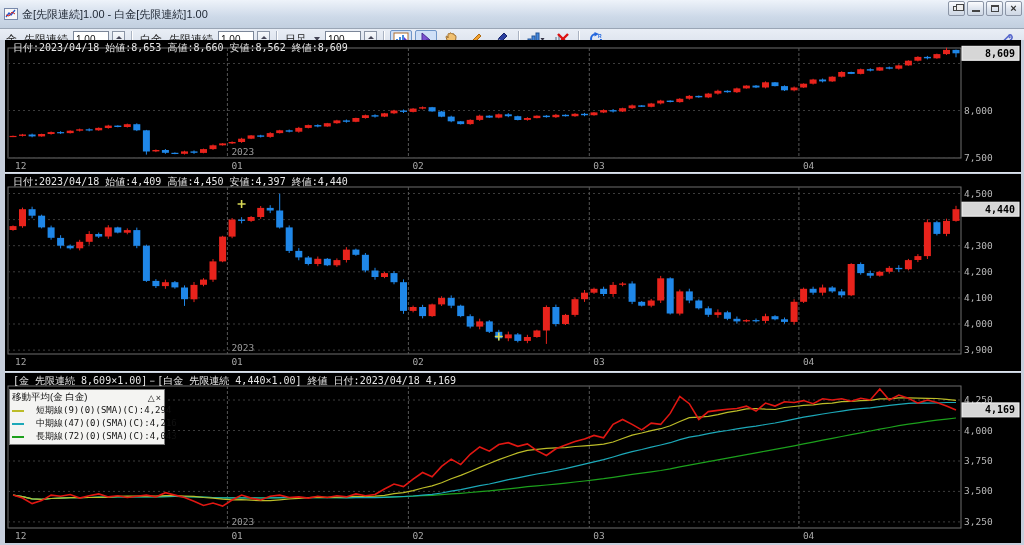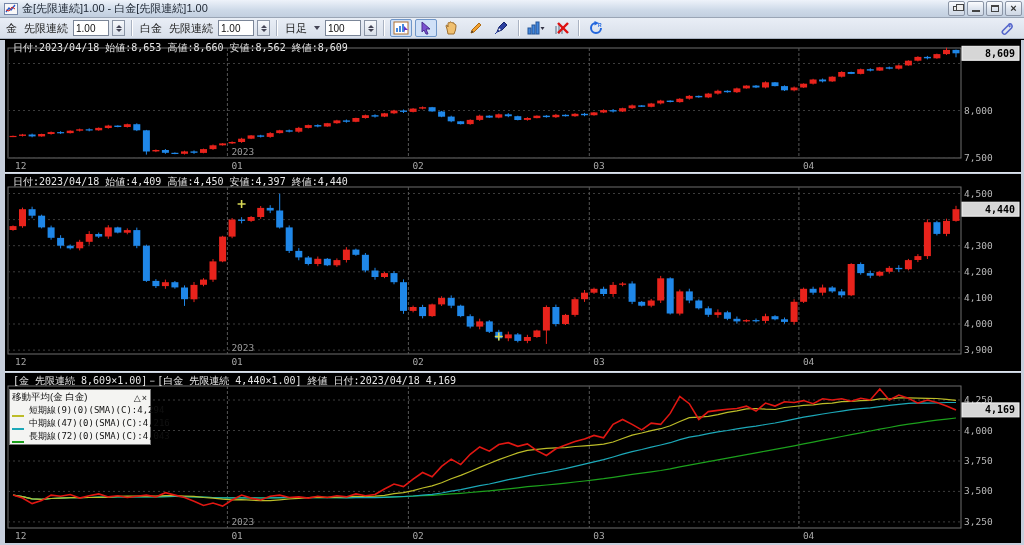--- a/index.html
+++ b/index.html
@@ -2,21 +2,21 @@
 <html><head>
 <meta charset="utf-8">
 <style>
   * { margin:0; padding:0; box-sizing:border-box; }
   html,body { width:1024px; height:545px; overflow:hidden; background:#000; }
   body { font-family:"Liberation Sans", sans-serif; }
   #app { width:1024px; height:545px; border:1px solid #7f8causa; position:relative; background:#000; }
 
   
   .titlebar{
-    height:18px; display:flex; align-items:center;
+    height:29px; display:flex; align-items:center;
     background:linear-gradient(#eef3fa,#cdd9e8 60%,#c2cfdf);
     border-bottom:1px solid #9aa5b5; padding:0 2px; position:relative;
   }
   .app-icon{ width:14px; height:12px; margin:0 4px 0 2px; position:relative; background:#f8f8f8; border:1px solid #7788aa; }
   .app-icon svg{ display:block; }
   .title-text{ font-size:11px; color:#1c2430; letter-spacing:0; }
   .win-btns{ position:absolute; right:2px; top:1px; display:flex; gap:2px; }
   .win-btn{
     width:17px; height:15px; font-size:9px; line-height:13px; text-align:center; color:#333;
     background:linear-gradient(#fbfcfe,#dde4ee 55%,#cfd8e5); border:1px solid #8b95a6; border-radius:2px;
@@ -54,27 +54,27 @@
     position:absolute; top:40px; left:0; width:1024px; height:505px;
     background:#c6cedb; padding:0 3px 3px 5px;
   }
   .chart-stack{ width:1016px; height:502px; background:#000; }
   .panel{ position:relative; background:#000; }
   .panel svg{ display:block; }
   .panel-sep{ height:2px; background:linear-gradient(#e8edf4,#b9c3d2); }
 
   
   .legend{
-    position:absolute; left:4px; top:16px; width:142px;
+    position:absolute; left:4px; top:16px; width:156px;
     background:#f4f4f2; border:1px solid #7a7a7a; font-family:"DejaVu Sans Mono",monospace;
     font-size:9px; color:#111; z-index:5; padding:1px 2px;
   }
   .legend-head{ display:flex; justify-content:space-between; align-items:center; font-family:"Liberation Sans",sans-serif; font-size:9.5px;}
   .legend-ctrl{ letter-spacing:1px; font-size:9px; color:#222; cursor:default;}
-  .legend-row{ display:flex; align-items:flex-end; gap:5px; height:13px; white-space:nowrap;}
+  .legend-row{ display:flex; align-items:center; gap:12px; height:13px; white-space:nowrap;}
   .legend-swatch{ width:12px; height:2px; flex:0 0 12px; }
 </style>
 </head>
 <body>
 
 <div id="app">
 
   <div class="titlebar">
     <span class="app-icon">
         <svg width="12" height="10" viewBox="0 0 12 10">

